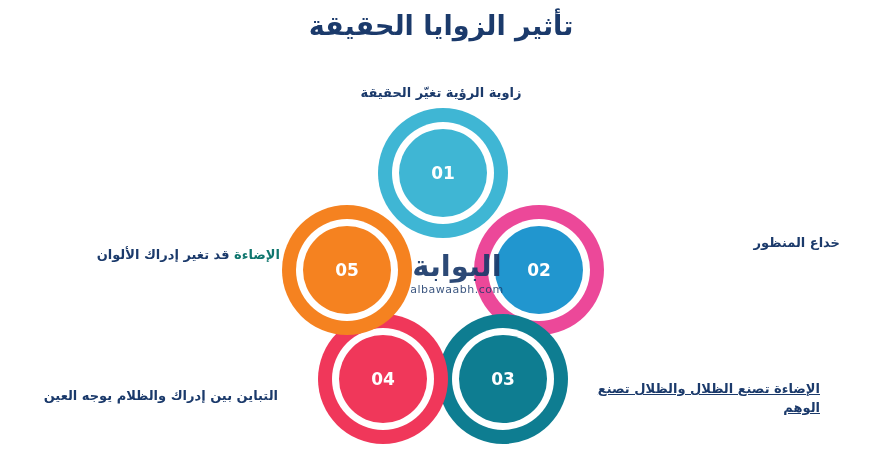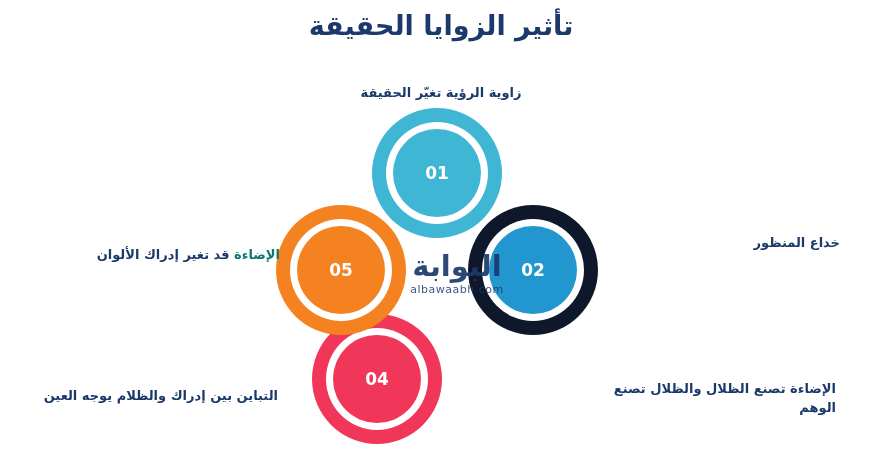--- a/index.html
+++ b/index.html
@@ -28,21 +28,21 @@
     font-size: 27px;
     font-weight: bold;
     color: #1b3a6b;
     direction: rtl;
     letter-spacing: 0px;
   }
 
   
   .cluster {
     position: absolute;
-    left: 272px;
+    left: 278px;
     top: 108px;
     width: 330px;
     height: 340px;
   }
   .node {
     position: absolute;
     border-radius: 50%;
     display: flex;
     align-items: center;
     justify-content: center;
@@ -54,21 +54,21 @@
     align-items: center;
     justify-content: center;
     color: #ffffff;
     font-size: 17px;
     font-weight: bold;
     font-family: "DejaVu Sans", sans-serif;
   }
 
   
   .n1 { width: 130px; height: 130px; left: 100px; top: 0px;   background: #3fb6d4; }
-  .n2 { width: 130px; height: 130px; left: 196px; top: 97px;  background: #0f172a; }
+  .n2 { width: 130px; height: 130px; left: 196px; top: 97px;  background: #ec4899; }
   .n3 { width: 130px; height: 130px; left: 160px; top: 206px; background: #0e7d91; }
   .n4 { width: 130px; height: 130px; left: 40px;  top: 206px; background: #f0375a; }
   .n5 { width: 130px; height: 130px; left: 4px;   top: 97px;  background: #f58220; }
 
   .n1 .inner { width: 88px; height: 88px; background: #3fb6d4; box-shadow: 0 0 0 7px #ffffff; }
   .n2 .inner { width: 88px; height: 88px; background: #2196cf; box-shadow: 0 0 0 7px #ffffff; }
   .n3 .inner { width: 88px; height: 88px; background: #0e7d91; box-shadow: 0 0 0 7px #ffffff; }
   .n4 .inner { width: 88px; height: 88px; background: #f0375a; box-shadow: 0 0 0 7px #ffffff; }
   .n5 .inner { width: 88px; height: 88px; background: #f58220; box-shadow: 0 0 0 7px #ffffff; }
 
@@ -104,21 +104,21 @@
     position: absolute;
     font-weight: bold;
     direction: rtl;
     color: #1b3a6b;
     font-size: 13px;
     line-height: 1.45;
     margin-top: 12px;
   }
   .lbl-1 { left: 291px; top: 72px;  width: 300px; text-align: center; }
   .lbl-2 { left: 640px; top: 222px; width: 200px; text-align: right; }
-  .lbl-3 { left: 604px; top: 368px; width: 232px; text-align: right; }
+  .lbl-3 { left: 588px; top: 368px; width: 232px; text-align: right; text-decoration: underline; }
   .lbl-4 { left: 20px;  top: 375px; width: 258px; text-align: right; }
   .lbl-5 { left: 14px;  top: 234px; width: 266px; text-align: right; }
   .accent { color: #0f766e; }
 </style>
 </head>
 <body>
 
 <div id="root">
 
   <div class="title">تأثير الزوايا الحقيقة</div>
@@ -126,20 +126,23 @@
   <div class="cluster">
 
     <div class="node n1">
       <div class="inner">01</div>
     </div>
 
     <div class="node n2">
       <div class="inner">02</div>
     </div>
 
+    <div class="node n3">
+      <div class="inner">03</div>
+    </div>
 
     <div class="node n4">
       <div class="inner">04</div>
     </div>
 
     <div class="node n5">
       <div class="inner">05</div>
     </div>
 
   </div>

